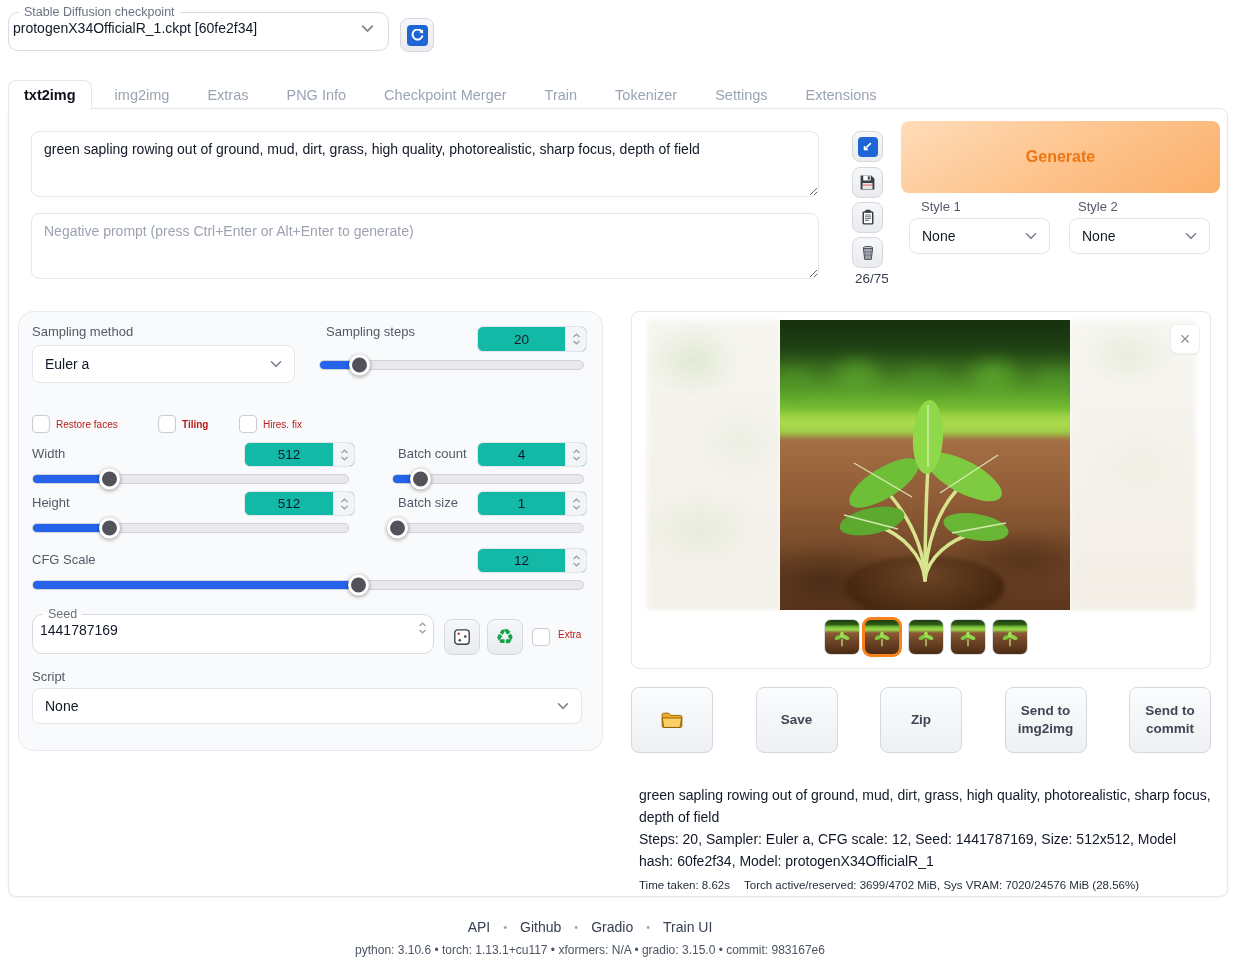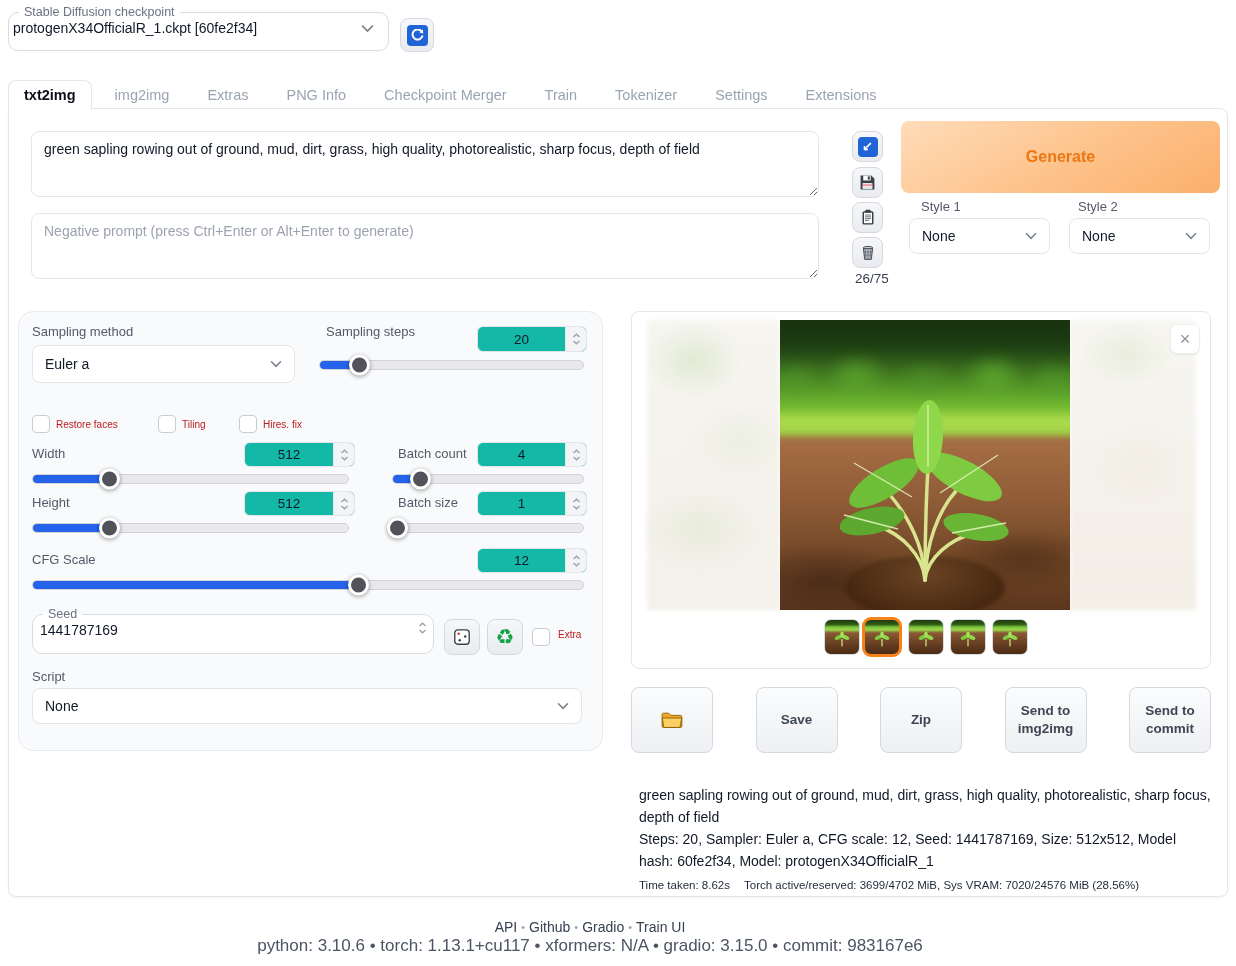--- a/index.html
+++ b/index.html
@@ -68,21 +68,21 @@
     background:#52525b; border:3px solid #fff; border-radius:50%; box-shadow:0 1px 4px rgba(0,0,0,.4); cursor:grab; }
   .cb { display:inline-block; width:18px; height:18px; background:#fff; border:1.5px solid #c8cdd4; border-radius:4px; cursor:pointer; }
   .cb-label { font-size:10px; color:#b91c1c; }
 
   #samp-label { left:13px; top:12px; }
   #samp-select { position:absolute; left:13px; top:33px; width:263px; height:38px; }
   #steps-label { left:307px; top:12px; }
   #steps-num { left:458px; top:14px; width:110px; height:26px; }
   #steps-slider { left:300px; top:48px; width:265px; }
   .cbrow-item { display:flex; align-items:center; gap:6px; }
-  #cb-restore { left:13px; top:103px; } #cb-tiling { left:139px; top:103px; } #cb-hires { left:220px; top:103px; }
+  #cb-restore { left:13px; top:103px; } #cb-tiling { left:139px; top:103px;font-weight:bold; } #cb-hires { left:220px; top:103px; }
   #width-label { left:13px; top:134px; }  #width-num { left:225px; top:130px; width:111px; height:25px; }
   #width-slider { left:13px; top:162px; width:317px; }
   #bcount-label { left:379px; top:134px; } #bcount-num { left:458px; top:130px; width:110px; height:25px; }
   #bcount-slider { left:373px; top:162px; width:192px; }
   #height-label { left:13px; top:183px; } #height-num { left:225px; top:179px; width:111px; height:25px; }
   #height-slider { left:13px; top:211px; width:317px; }
   #bsize-label { left:379px; top:183px; } #bsize-num { left:458px; top:179px; width:110px; height:25px; }
   #bsize-slider { left:373px; top:211px; width:192px; }
   #cfg-label { left:13px; top:240px; } #cfg-num { left:458px; top:236px; width:110px; height:25px; }
   #cfg-slider { left:13px; top:268px; width:552px; }
@@ -145,24 +145,24 @@
     font-size:13.5px; font-weight:700; color:#3f4754; line-height:1.35;
     display:flex; align-items:center; justify-content:center; text-align:center; padding:4px; }
 
   
   #info { left:630px; top:675px; width:572px; }
   #info .big { font-size:14px; line-height:22px; color:#111827; }
   #info .small { margin-top:7px; font-size:11.5px; color:#1f2937; display:flex; gap:14px; }
 
   
   #footer { position:absolute; left:0; top:918px; width:100%; text-align:center; }
-  #footer .links { font-size:14px; color:#374151; display:inline-flex; gap:4px; align-items:center; }
+  #footer .links { font-size:14px; color:#374151; display:inline-flex; gap:13px; align-items:center; }
   #footer .links .lnk { cursor:pointer; }
   #footer .links .dot { color:#9ca3af; font-size:11px; }
-  #footer .version { font-size:17px; color:#4b5563; }
+  #footer .version { margin-top:7px; font-size:12px; color:#4b5563; }
 </style>
 </head>
 <body>
 
 <div id="app">
 
   <fieldset class="frame" id="ckpt-frame">
     <legend>Stable Diffusion checkpoint</legend>
     <div class="selectline">
       <span class="val">protogenX34OfficialR_1.ckpt [60fe2f34]</span>

